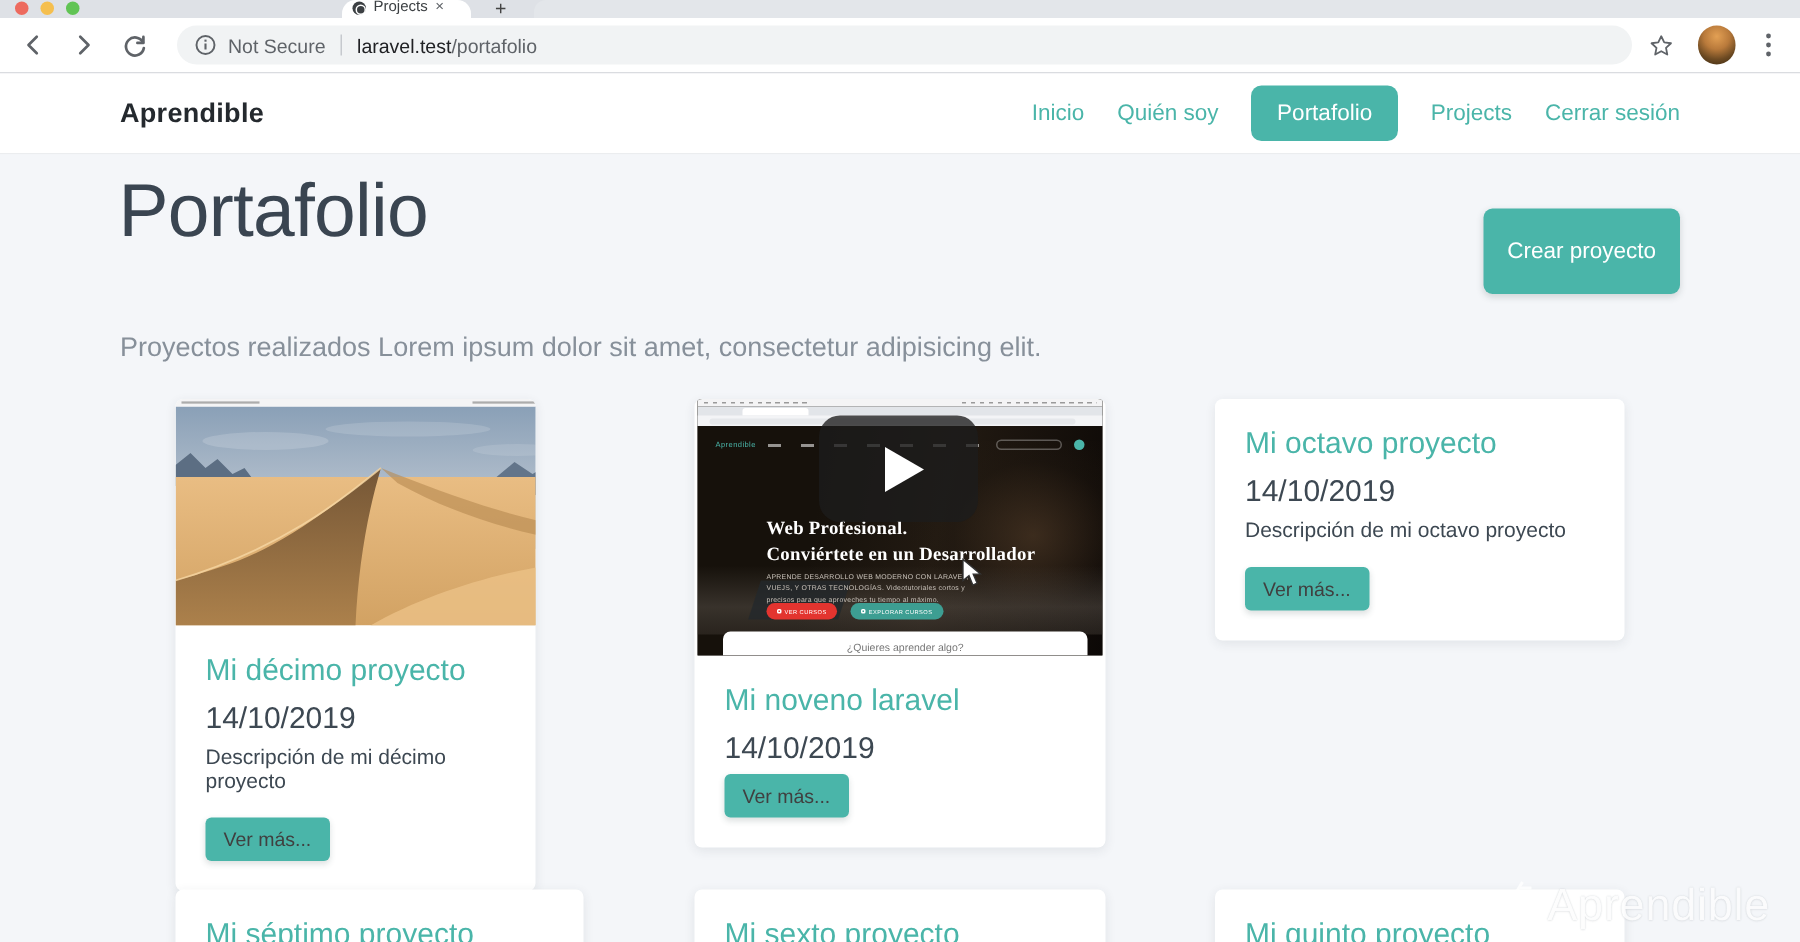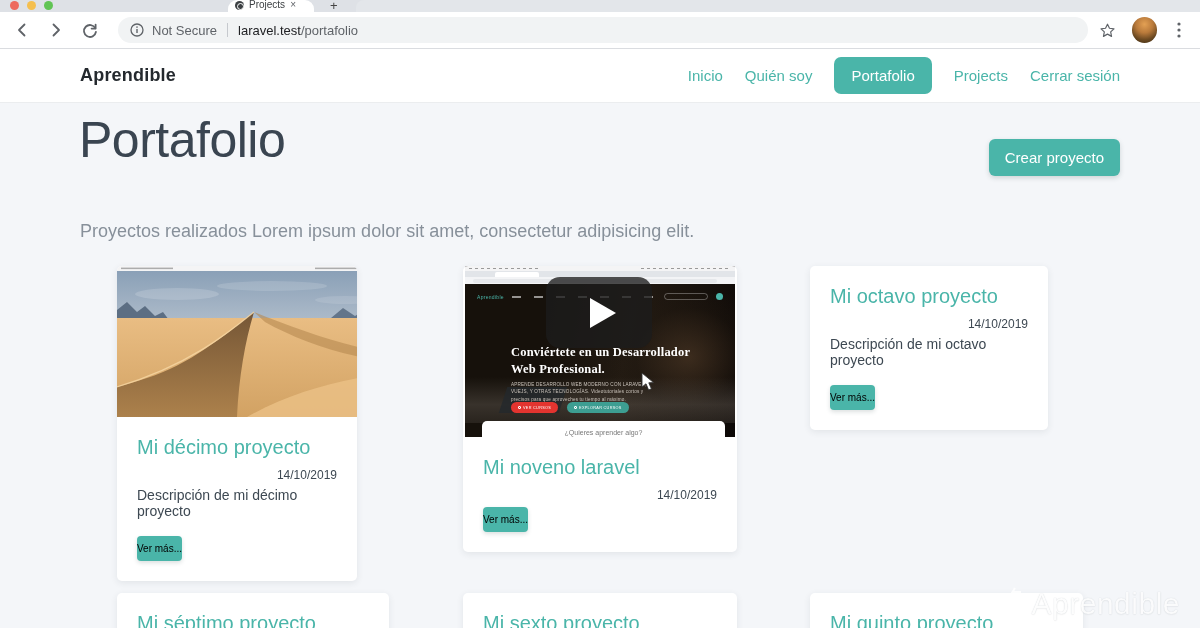--- a/index.html
+++ b/index.html
@@ -39,36 +39,36 @@
   .site-header { height:54px; background:#fff; border-bottom:1px solid #ebedef; display:flex; align-items:center; justify-content:space-between; padding:0 80px; }
   .brand { font-size:18px; font-weight:700; color:#24292e; letter-spacing:.2px; }
   .site-nav { display:flex; align-items:center; gap:22px;justify-content:center; }
   .site-nav a { text-decoration:none; font-size:15px; color:#4ab5a9; white-space:nowrap; }
   .site-nav a.active { background:#4ab5a9; color:#fff; padding:10px 17px; border-radius:7px; }
 
   
   .main { position:absolute; top:103px; left:0; right:0; bottom:0; background:#f4f6f9; }
   .page-title { position:absolute; left:79px; top:8px; font-size:50px; font-weight:400; color:#3a4551; letter-spacing:-.5px; }
   .btn-create { position:absolute; right:80px; top:36px; background:#4ab5a9; color:#fff; font-size:15px;
-                padding:10px 16px; border-radius:6px; border:none; box-shadow:0 2px 5px rgba(40,60,60,.18); cursor:pointer; }
+                padding:20px 16px; border-radius:6px; border:none; box-shadow:0 2px 5px rgba(40,60,60,.18); cursor:pointer; }
   .page-subtitle { position:absolute; left:80px; top:118px; font-size:18px; color:#87909a; }
 
   .card { position:absolute; background:#fff; border-radius:5px; box-shadow:0 2px 7px rgba(40,55,70,.09); overflow:hidden; }
   .card1 { left:117px; top:163px; width:240px; }
   .card2 { left:463px; top:163px; width:274px; }
-  .card3 { left:810px; top:163px; width:238px; }
+  .card3 { left:810px; top:163px; width:273px; }
   .stub1 { left:117px; top:490px; width:272px; height:120px; }
   .stub2 { left:463px; top:490px; width:274px; height:120px; }
   .stub3 { left:810px; top:490px; width:273px; height:120px; }
 
   .card-body { padding:19px 20px 20px; }
   .card-title { font-size:20px; color:#4ab5a9; margin-bottom:9px; font-weight:400; }
-  .card-date { font-size:12px; color:#3d4852; margin-bottom:5px;text-align:right; }
+  .card-date { font-size:20px; color:#3d4852; margin-bottom:5px; }
   .card-desc { font-size:14px; color:#3d4852; margin-bottom:17px; }
-  .btn-small { display:inline-block; background:#4ab5a9; color:#000000; font-size:10px; padding:7px 0;
+  .btn-small { display:inline-block; background:#4ab5a9; color:#404040; font-size:13px; padding:7px 12px;
                border-radius:4px; box-shadow:0 2px 4px rgba(40,60,60,.16); cursor:pointer; }
 
   .media-img { display:block; width:272px; height:151px; }
 
   
   .media-video { position:relative; width:270px; height:171px; margin:0 2px; background:#15100b; overflow:hidden; }
   .vt-menubar { position:absolute; top:0; left:0; right:0; height:5px; background:#f4f4f5; }
   .vt-mb-txt { position:absolute; top:1.5px; height:1.6px; background-image:repeating-linear-gradient(90deg,#9a9a9a 0 3px, transparent 3px 6px); }
   .vt-chrome { position:absolute; top:5px; left:0; right:0; height:13px; background:#e2e5e9; }
   .vt-tab { position:absolute; left:30px; top:1px; width:44px; height:5px; background:#fff; border-radius:2px 2px 0 0; }
@@ -231,22 +231,22 @@
           <div class="vt-person"></div>
           <div class="vt-desk"></div>
           <div class="vt-laptop"></div>
           <div class="vt-nav">
             <span class="vt-logo">Aprendible</span>
             <span class="vt-links"></span>
             <span class="vt-search"></span>
             <span class="vt-dot"></span>
           </div>
           <div class="vt-headline">
+            <div>Web Profesional.</div>
             <div>Conviértete en un Desarrollador</div>
-            <div>Web Profesional.</div>
           </div>
           <div class="vt-sub">APRENDE DESARROLLO WEB MODERNO CON LARAVEL, VUEJS, Y OTRAS TECNOLOGÍAS. Videotutoriales cortos y precisos para que aproveches tu tiempo al máximo.</div>
           <div class="vt-buttons">
             <span class="vt-btn vt-btn-red">
                 <i></i>
                 <span>VER CURSOS</span>
               </span>
             <span class="vt-btn vt-btn-teal">
                 <i></i>
                 <span>EXPLORAR CURSOS</span>

